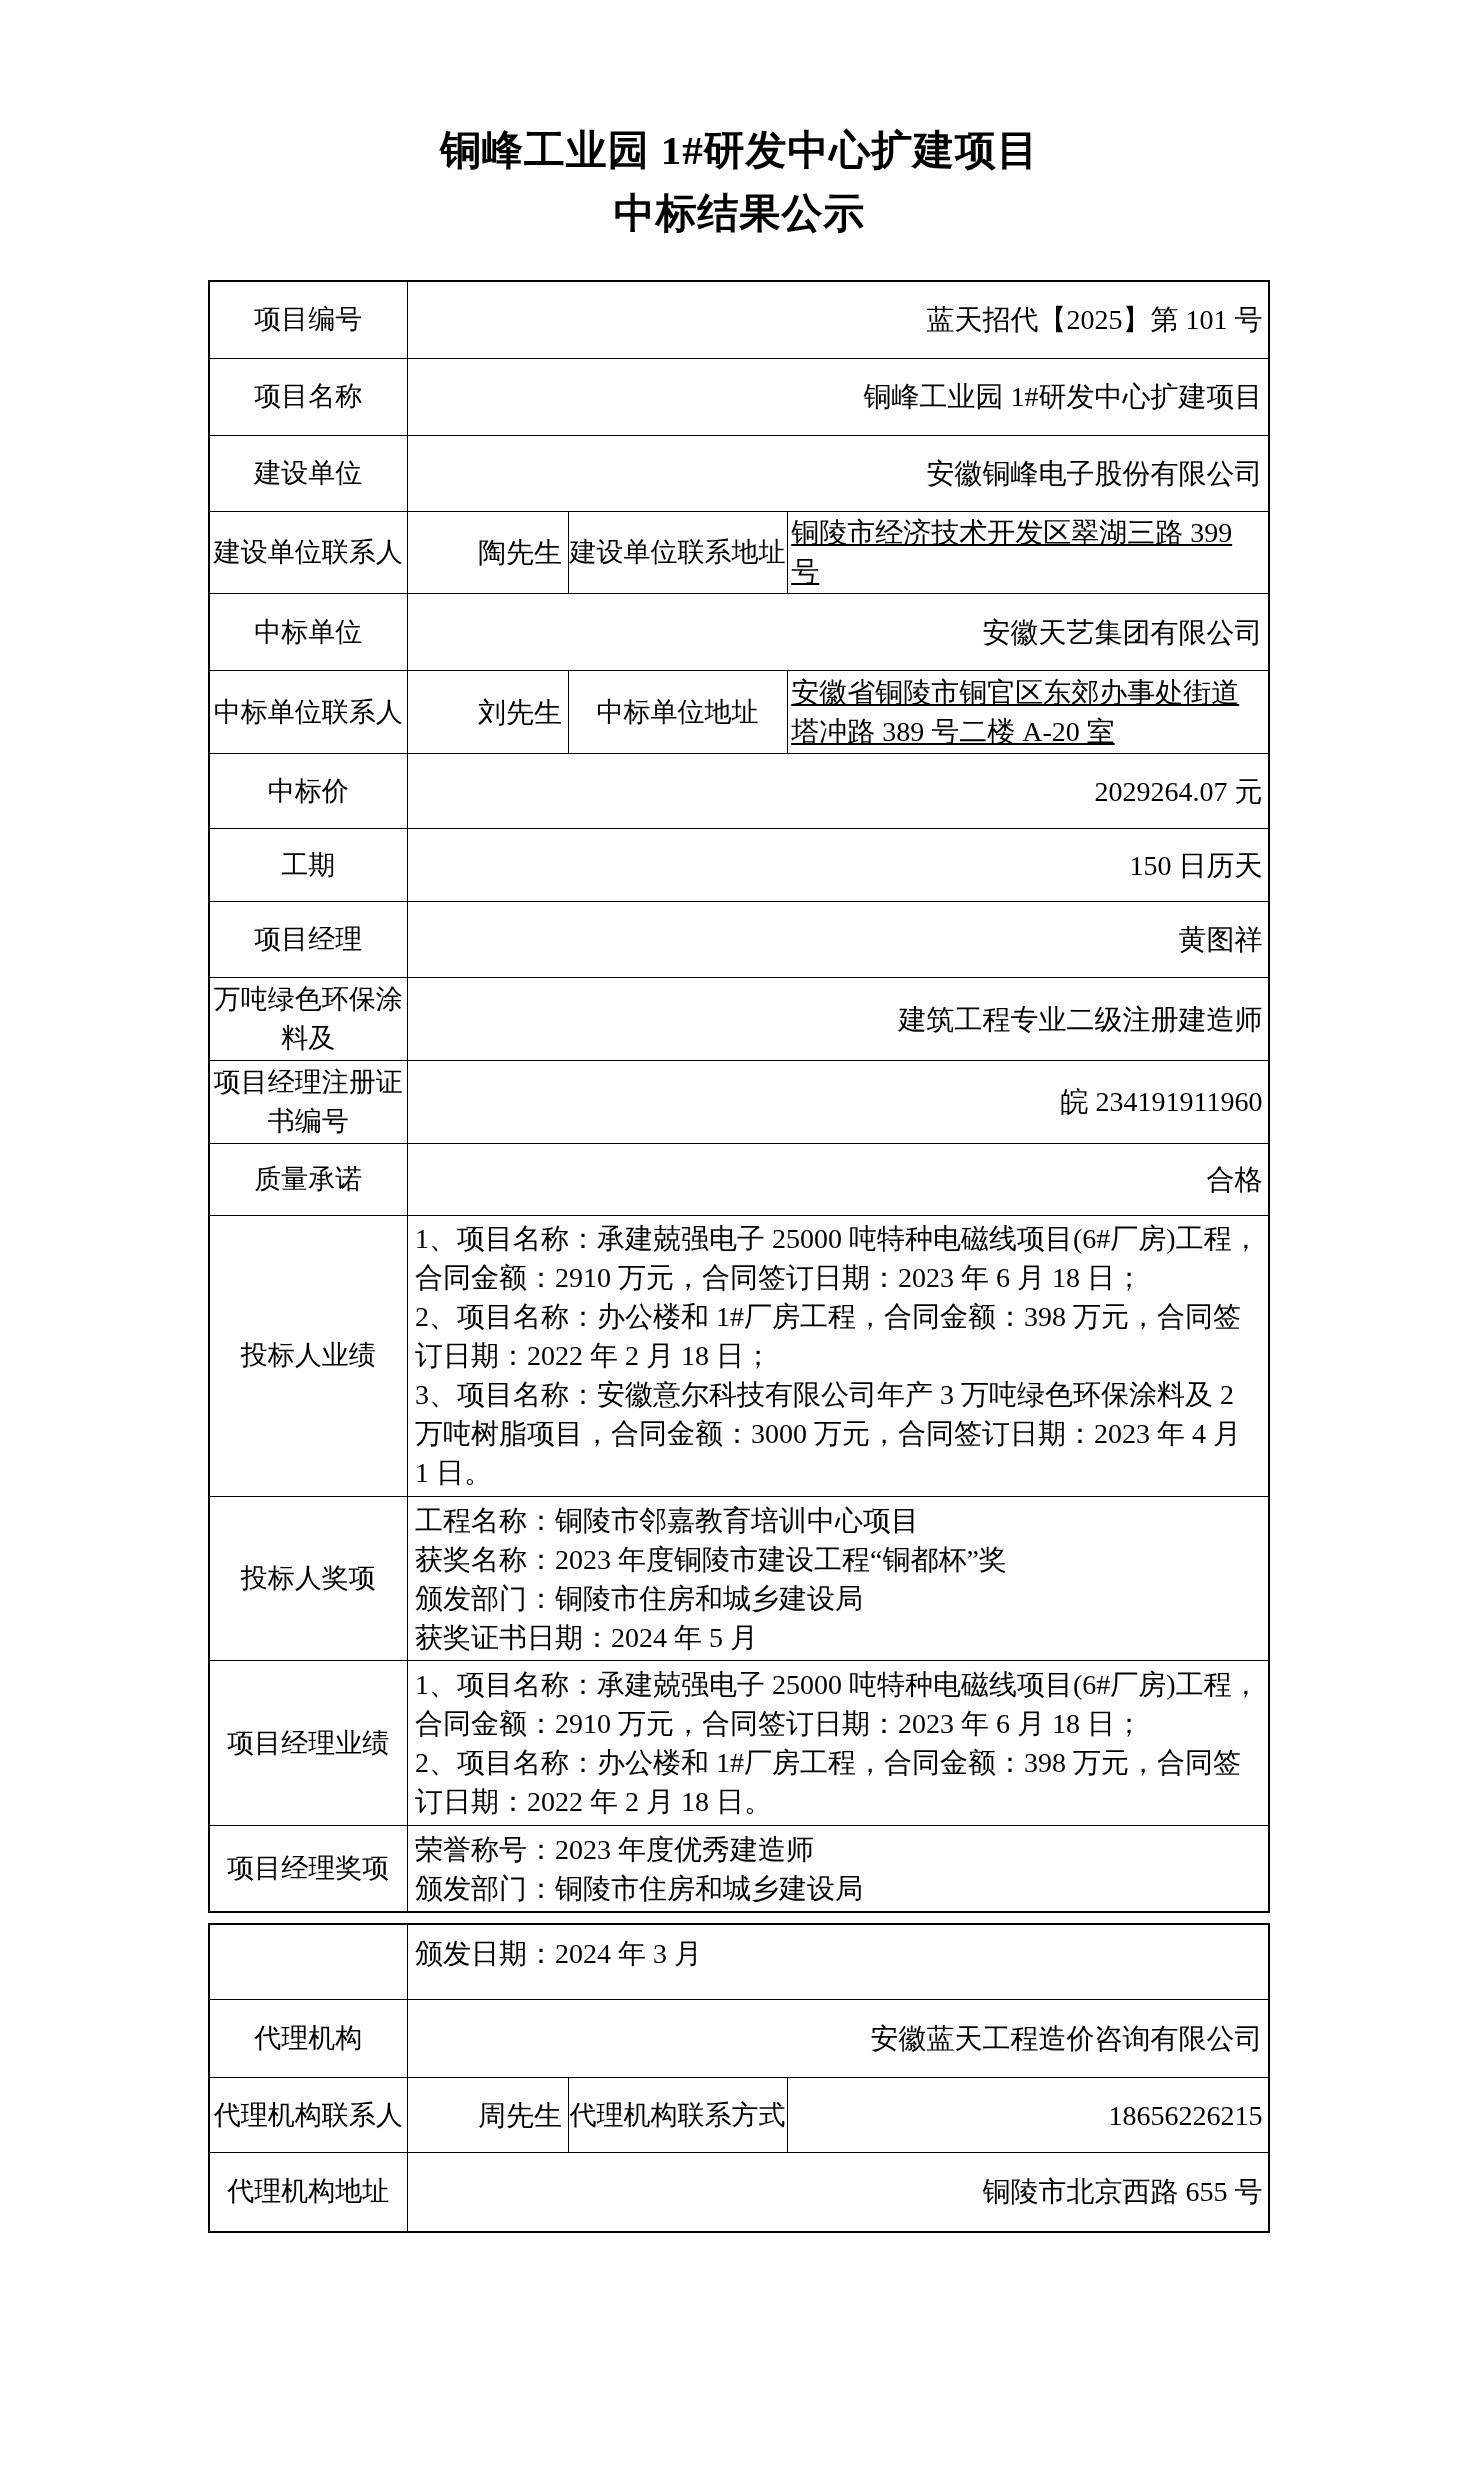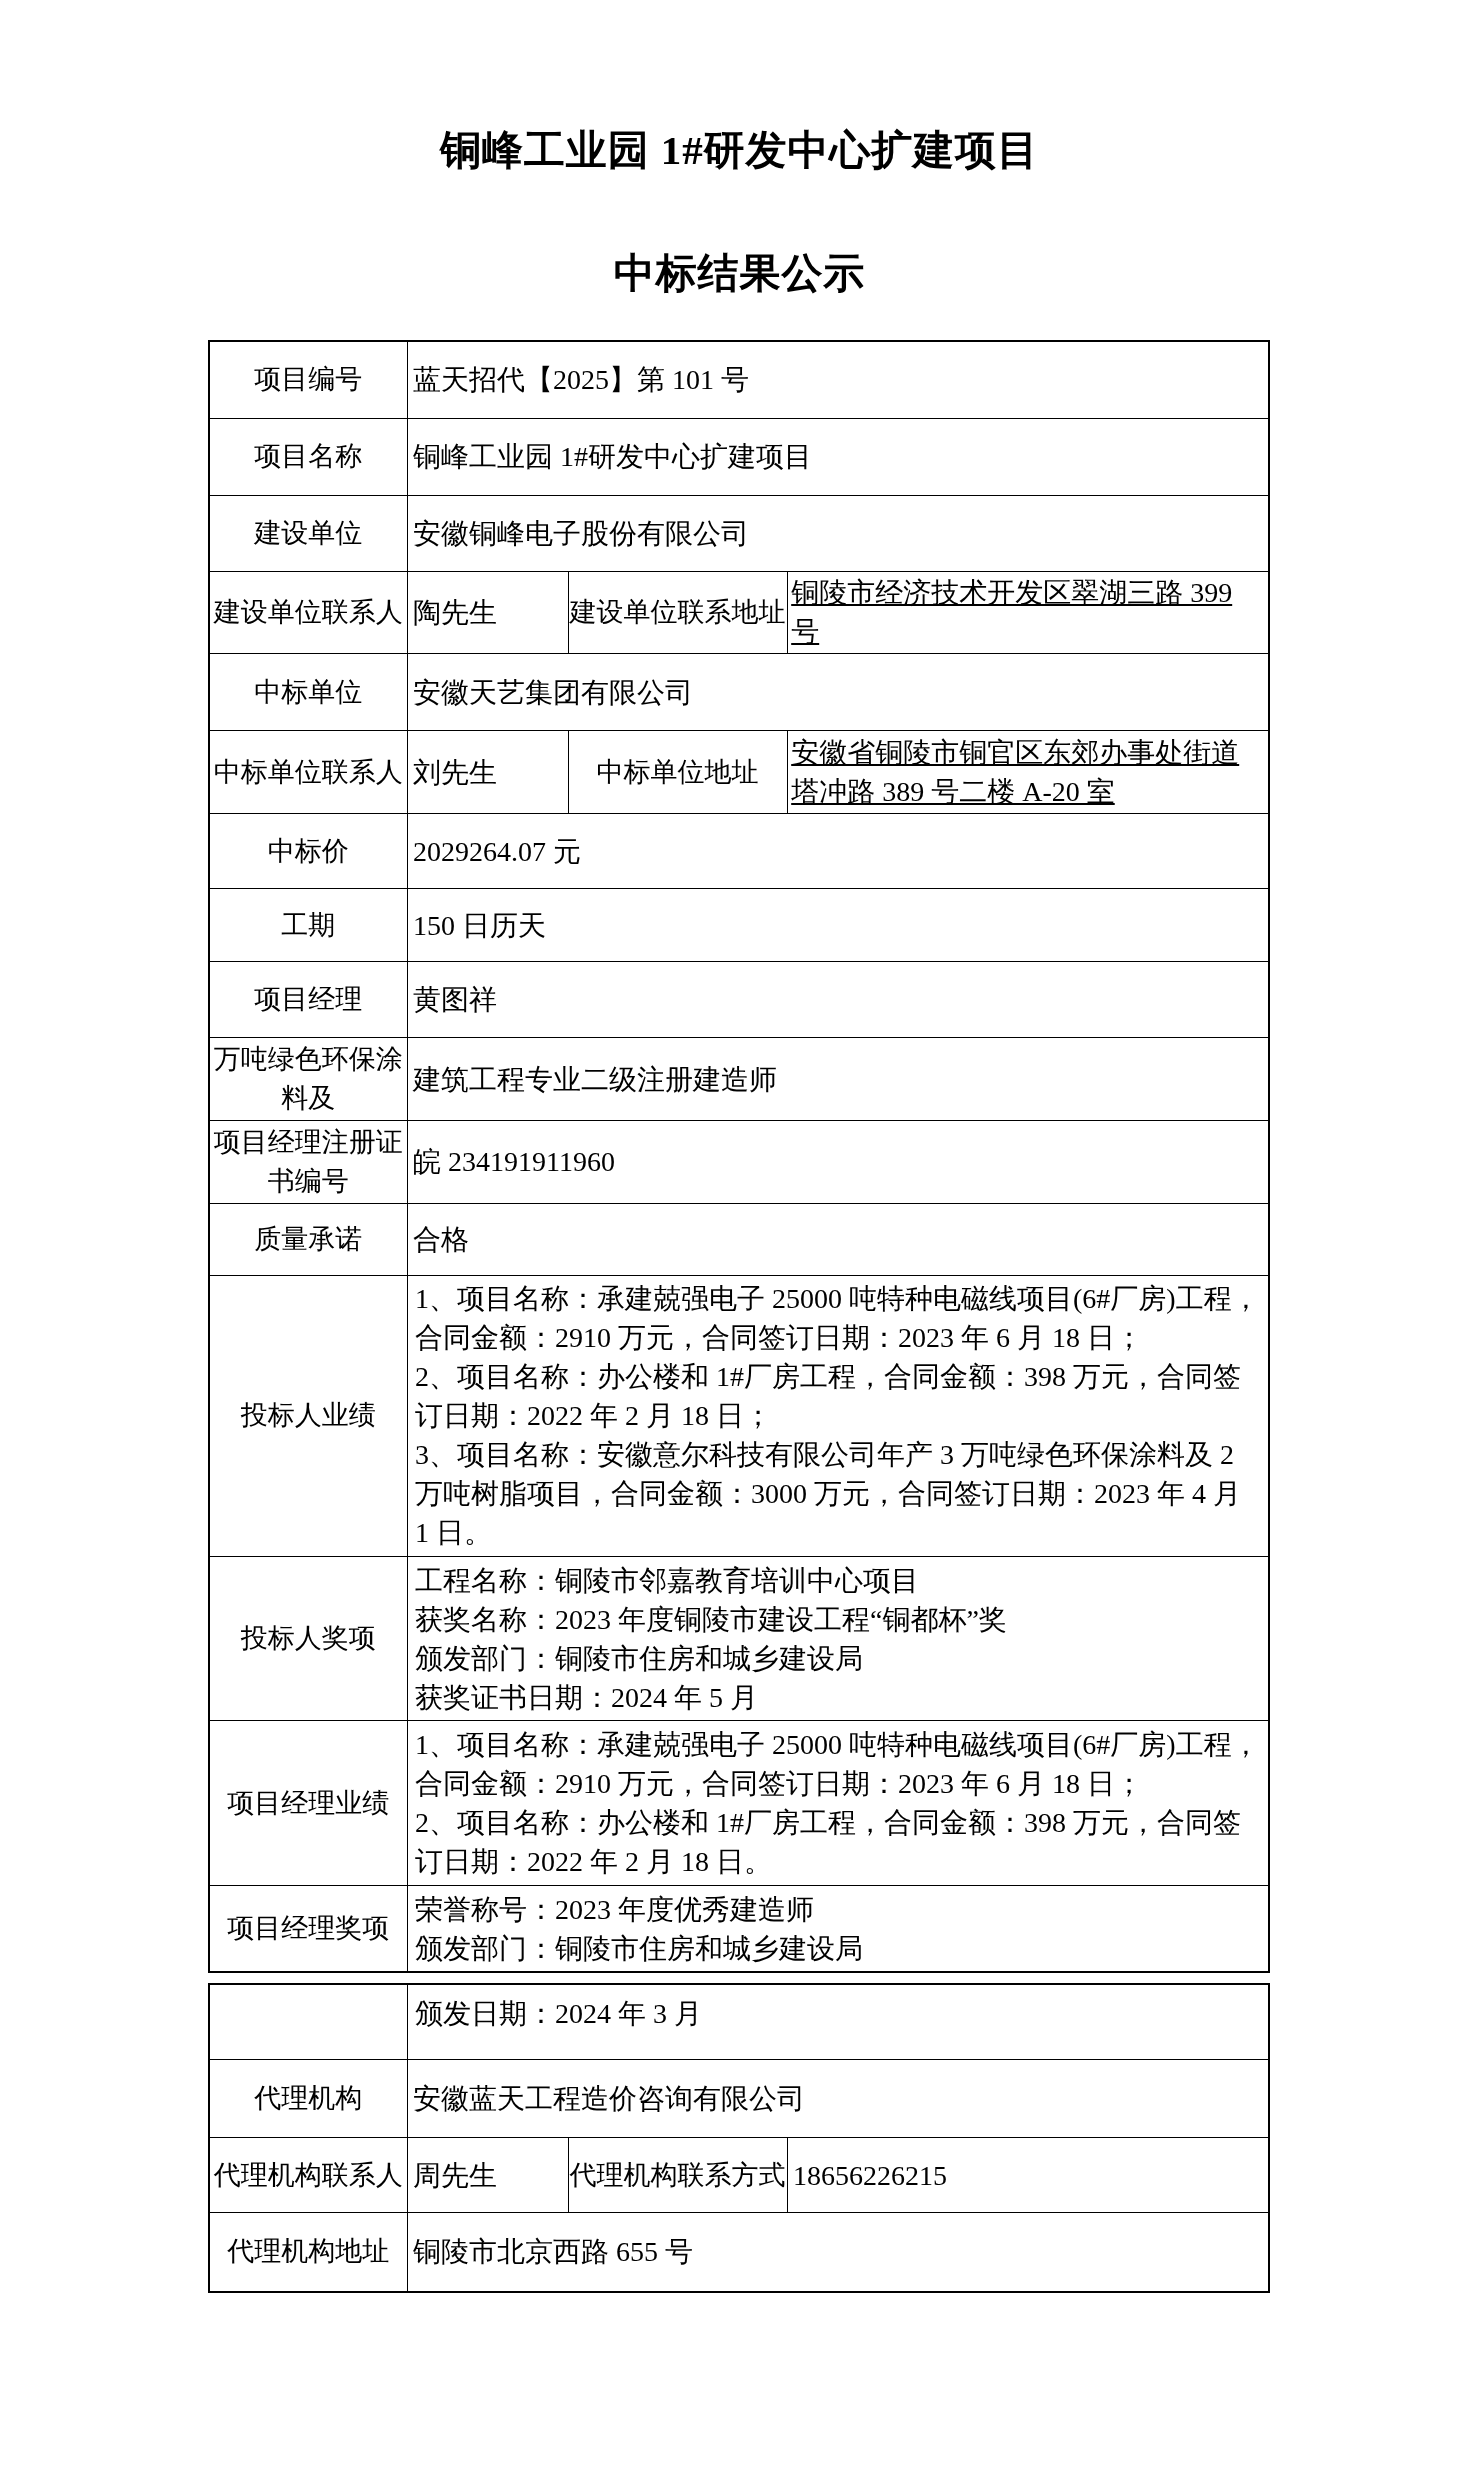--- a/index.html
+++ b/index.html
@@ -11,21 +11,21 @@
     font-family: "Liberation Serif", "DejaVu Serif", serif;
     overflow: hidden;
   }
   .titles { padding-top: 129px; text-align: center; }
   .doc-title {
     font-size: 41px;
     font-weight: bold;
     line-height: 1.05;
     letter-spacing: 0.9px;
   }
-  .doc-title + .doc-title { margin-top: 80px; }
+  .doc-title + .doc-title { margin-top: 20px; }
 
   .tablewrap { width: 1136px; margin: 45px 0 0 208px; }
   table.bidtable {
     width: 1060px;
     border-collapse: collapse;
     table-layout: fixed;
     border: 2.8px solid #000;
   }
   td {
     border: 1.9px solid #000;
@@ -34,21 +34,21 @@
     overflow: hidden;
     word-break: break-all;
   }
   td.lbl {
     text-align: center;
     vertical-align: middle;
     font-size: 27px;
     padding: 1.9px 0.9px;
   }
   td.val {
-    text-align: left;
+    text-align: right;
     vertical-align: middle;
     padding: 1.9px 5.6px;
   }
   td.leftval {
     text-align: left;
     vertical-align: middle;
     padding: 1.9px 3.7px;
     text-decoration: underline;
   }
   td.content {

